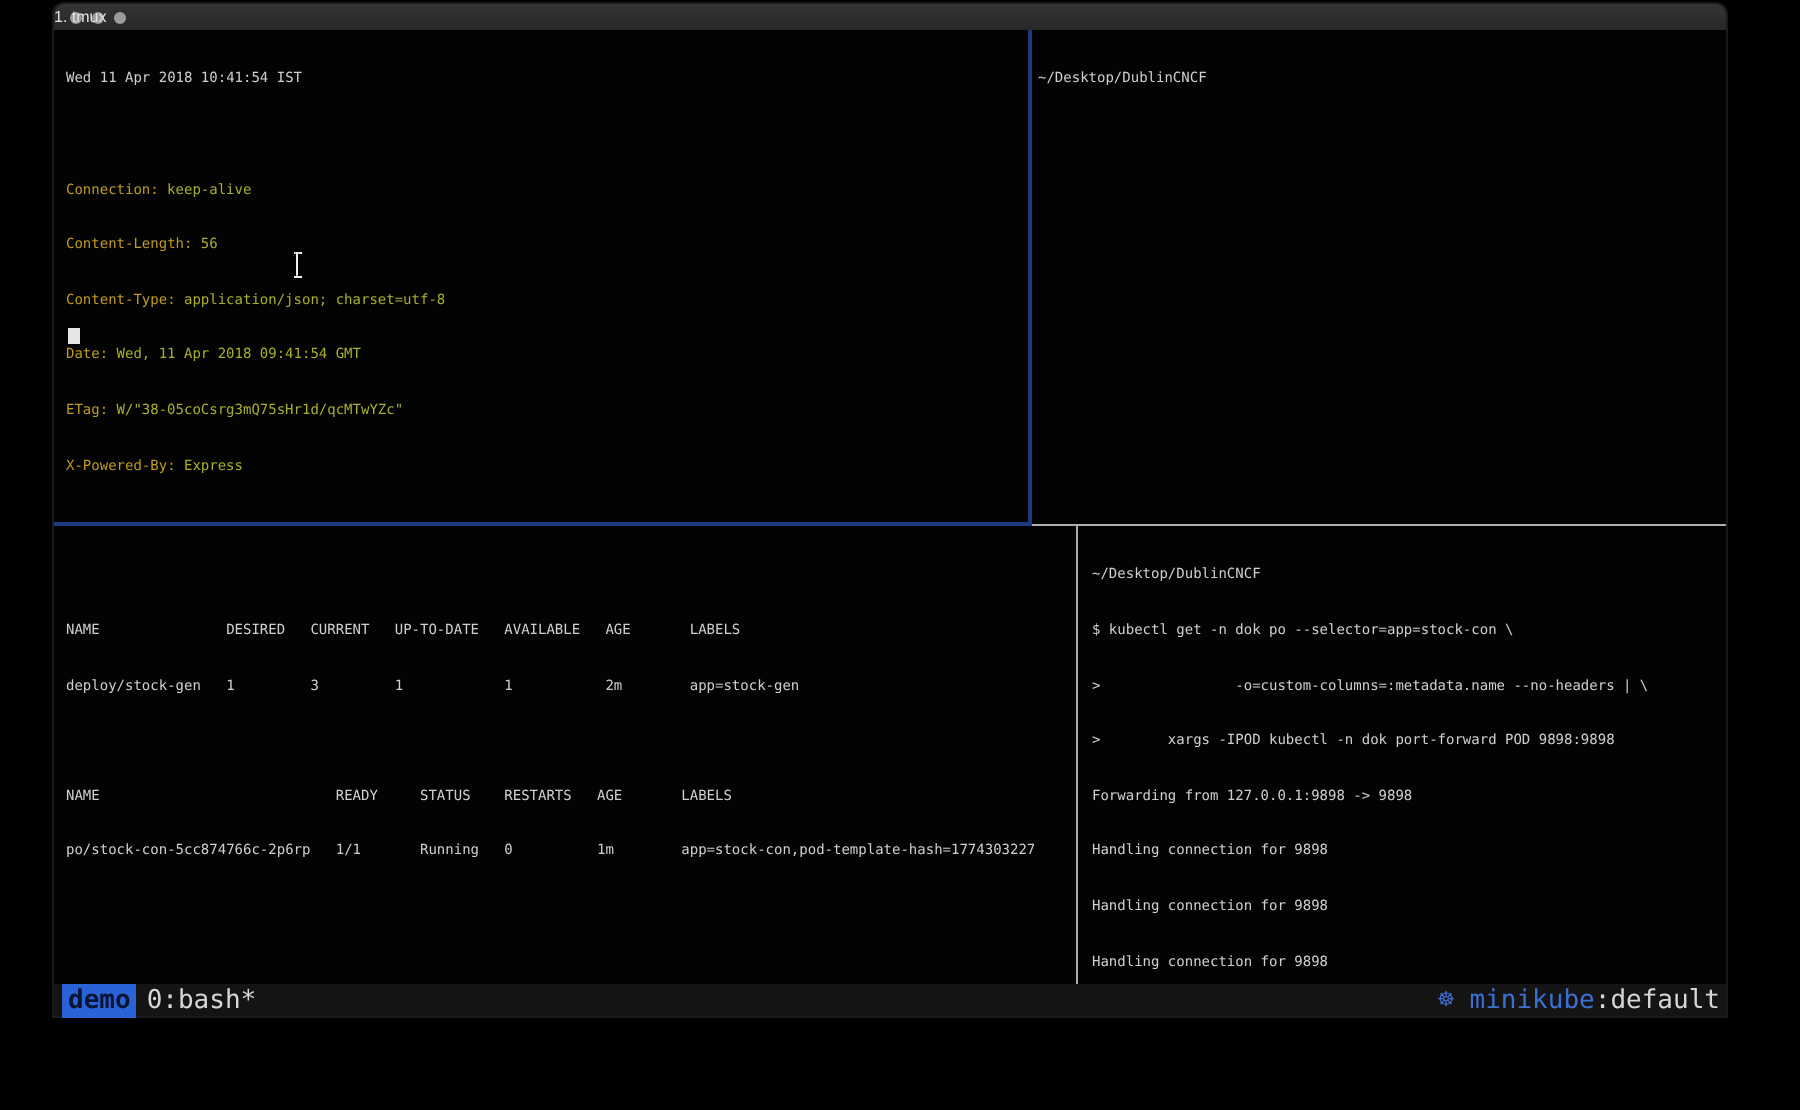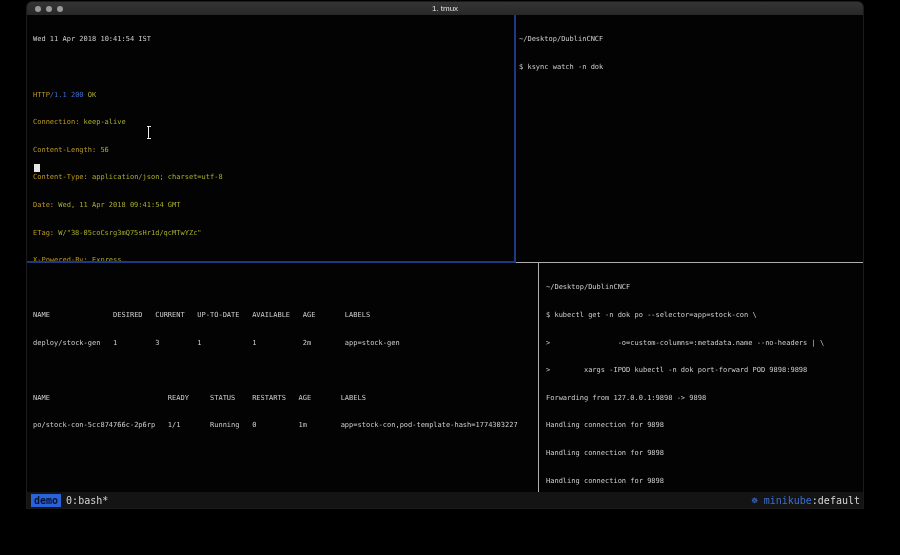--- a/index.html
+++ b/index.html
@@ -14,21 +14,21 @@
     box-shadow:0 0 0 1px #1a1a1a;
   }
   .titlebar {
     position:absolute; left:0; top:0; width:100%; height:13px;
     background:linear-gradient(#343434,#282828);
     border-radius:5px 5px 0 0;
   }
   .dots { position:absolute; left:8px; top:3.5px; display:flex; gap:5px; }
   .dot { width:6px; height:6px; border-radius:50%; background:#9a9a9a; }
   .wtitle {
-    position:absolute; left:0; right:0; top:2px; text-align:center;
+    position:absolute; left:0; right:0; top:2px; 
     font-size:8px; color:#e2e2e2;
   }
   .term, .term * {
     font-family:"DejaVu Sans Mono", monospace;
     font-size:7px; line-height:9.2px;
     color:#cfcfcf; white-space:pre;
   }
   .pane { position:absolute; overflow:hidden; }
   .pane-tl { left:2px;  top:13px;  width:484px; height:246px; padding:2px 0 0 4px; }
   .pane-tr { left:490px; top:13px; width:344px; height:246px; padding:2px 0 0 2px; }
@@ -42,21 +42,21 @@
   .st-gap { margin-left:4.2px; }
   .divider { position:absolute; }
   .div-v-active { left:487px; top:13px; width:2px; height:247px; background:#1d3a80; }
   .div-h-active { left:0; top:259px; width:489px; height:2px; background:#1d3a80; }
   .div-h-idle   { left:489px; top:259.5px; width:347px; height:1.2px; background:#aeaeae; }
   .div-v-idle   { left:511px; top:261px; width:1.2px; height:229px; background:#aeaeae; }
   .statusbar {
     position:absolute; left:0; top:490px; width:100%; height:16px;
     background:#141414; display:flex; align-items:center;
   }
-  .statusbar .term-ish, .statusbar span { font-family:"DejaVu Sans Mono", monospace; font-size:10px; }
+  .statusbar .term-ish, .statusbar span { font-family:"DejaVu Sans Mono", monospace; font-size:13px; }
   .session-chip {
     margin-left:4px; background:#2a62d8; color:#071433;
     padding:1px 3px; font-weight:bold;
   }
   .win-label { color:#d6d6d6; margin-left:5px; }
   .status-right { margin-left:auto; margin-right:3px; }
   .k8s-icon { color:#3c6fd2; }
   .ctx-name { color:#3c6fd2; }
   .ctx-rest { color:#d6d6d6; }
   .cursor-block {
@@ -77,38 +77,36 @@
       <div class="dot"></div>
       <div class="dot"></div>
       <div class="dot"></div>
     </div>
     <div class="wtitle">1. tmux</div>
   </div>
 
   <div class="pane pane-tl term">
     <div class="line">Wed 11 Apr 2018 10:41:54 IST</div>
     <div class="line"></div>
-    <div class="line"><span class="c-gold">HTTP</span><span class="c-blue">/1.1 200</span><span class="c-olive st-gap">OK</span></div>
     <div class="line"><span class="c-gold">Connection:</span><span class="c-olive hval">keep-alive</span></div>
     <div class="line"><span class="c-gold">Content-Length:</span><span class="c-olive hval">56</span></div>
     <div class="line"><span class="c-gold">Content-Type:</span><span class="c-olive hval">application/json; charset=utf-8</span></div>
     <div class="line"><span class="c-gold">Date:</span><span class="c-olive hval">Wed, 11 Apr 2018 09:41:54 GMT</span></div>
     <div class="line"><span class="c-gold">ETag:</span><span class="c-olive hval">W/"38-05coCsrg3mQ75sHr1d/qcMTwYZc"</span></div>
     <div class="line"><span class="c-gold">X-Powered-By:</span><span class="c-olive hval">Express</span></div>
     
     
     
     
     
     
   </div>
 
   <div class="pane pane-tr term">
     <div class="line">~/Desktop/DublinCNCF</div>
-    <div class="line">$ ksync watch -n dok</div>
   </div>
 
   <div class="pane pane-bl term">
     <div class="line"></div>
     <div class="line">NAME               DESIRED   CURRENT   UP-TO-DATE   AVAILABLE   AGE       LABELS</div>
     <div class="line">deploy/stock-gen   1         3         1            1           2m        app=stock-gen</div>
     <div class="line"></div>
     <div class="line">NAME                            READY     STATUS    RESTARTS   AGE       LABELS</div>
     <div class="line">po/stock-con-5cc874766c-2p6rp   1/1       Running   0          1m        app=stock-con,pod-template-hash=1774303227</div>
     

